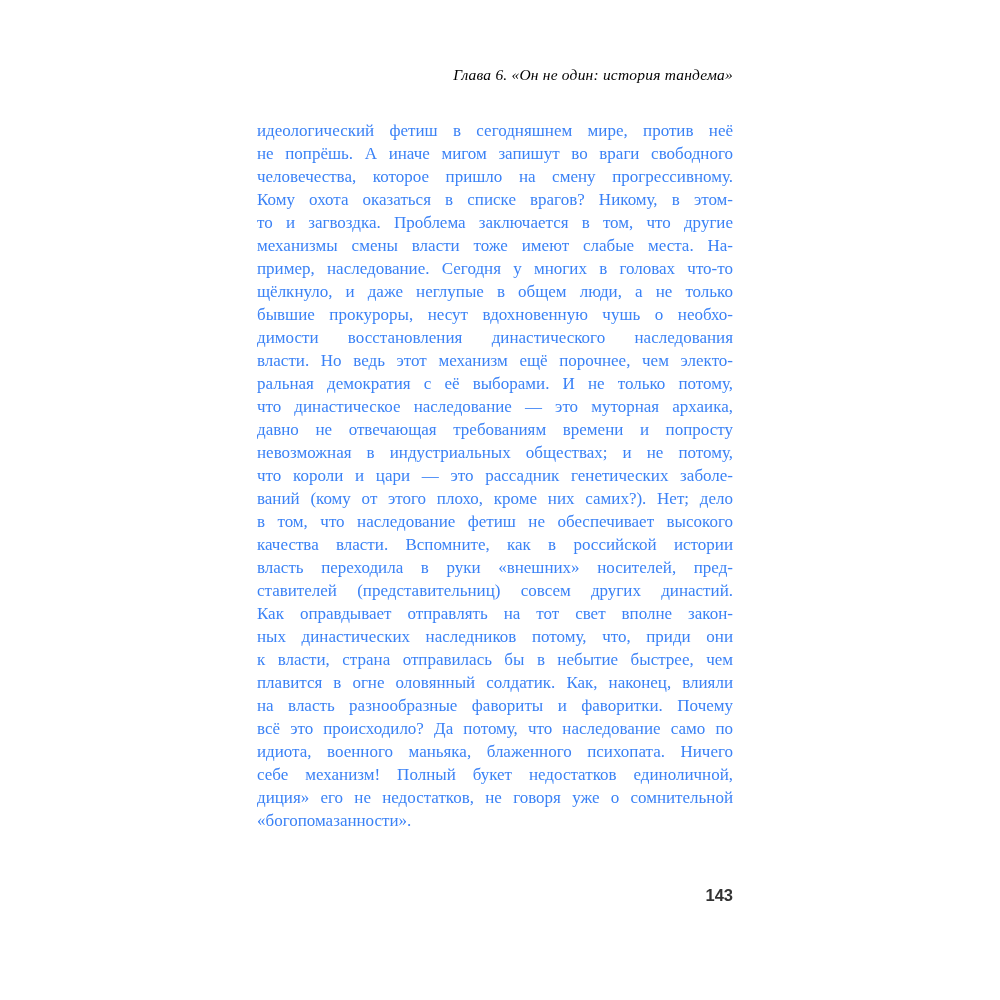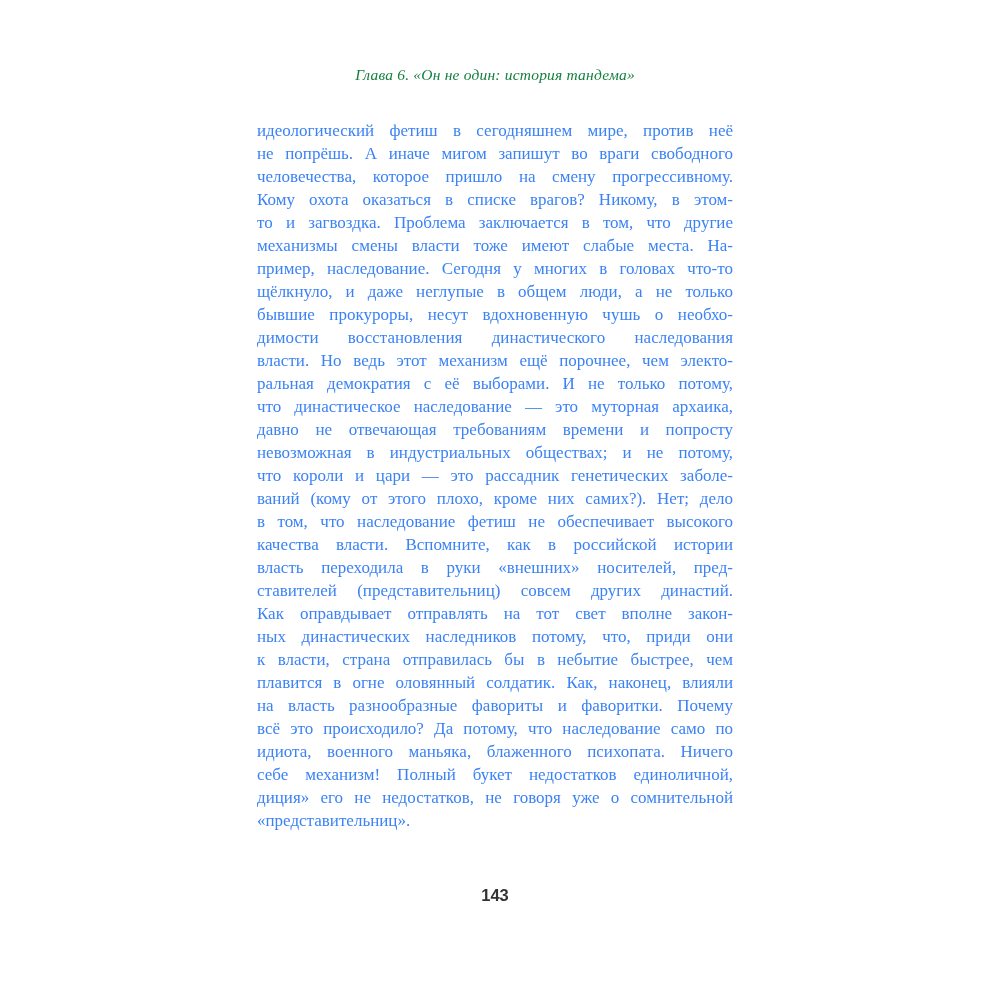--- a/index.html
+++ b/index.html
@@ -12,25 +12,25 @@
     height: 1000px;
     background: #ffffff;
     overflow: hidden;
     font-family: "Liberation Serif", serif;
   }
   .running-header {
     position: absolute;
     top: 66px;
     left: 257px;
     width: 476px;
-    text-align: center;
+    text-align: right;
     font-style: italic;
     font-size: 15.5px;
     letter-spacing: 0.2px;
-    color: #15803d;
+    color: #000000;
   }
   .body-text {
     position: absolute;
     top: 119px;
     left: 257px;
     width: 476px;
     color: #3b82f6;
   }
   .body-line {
     font-size: 17px;
@@ -43,21 +43,21 @@
   }
   .body-line.last {
     text-align-last: left;
     -moz-text-align-last: left;
   }
   .page-number {
     position: absolute;
     top: 886px;
     left: 257px;
     width: 476px;
-    text-align: center;
+    text-align: right;
     font-family: "Liberation Sans", sans-serif;
     font-weight: bold;
     font-size: 16.5px;
     color: #333333;
   }
 </style>
 </head>
 <body>
 
 <div class="book-page">
@@ -87,17 +87,17 @@
       <div class="body-line">ставителей (представительниц) совсем других династий.</div>
       <div class="body-line">Как оправдывает отправлять на тот свет вполне закон-</div>
       <div class="body-line">ных династических наследников потому, что, приди они</div>
       <div class="body-line">к власти, страна отправилась бы в небытие быстрее, чем</div>
       <div class="body-line">плавится в огне оловянный солдатик. Как, наконец, влияли</div>
       <div class="body-line">на власть разнообразные фавориты и фаворитки. Почему</div>
       <div class="body-line">всё это происходило? Да потому, что наследование само по</div>
       <div class="body-line">идиота, военного маньяка, блаженного психопата. Ничего</div>
       <div class="body-line">себе механизм! Полный букет недостатков единоличной,</div>
       <div class="body-line">диция» его не недостатков, не говоря уже о сомнительной</div>
-      <div class="body-line last">«представительниц».</div>
+      <div class="body-line last">«богопомазанности».</div>
     </div>
 
   <div class="page-number">143</div>
 </div>
 
 </body></html>

